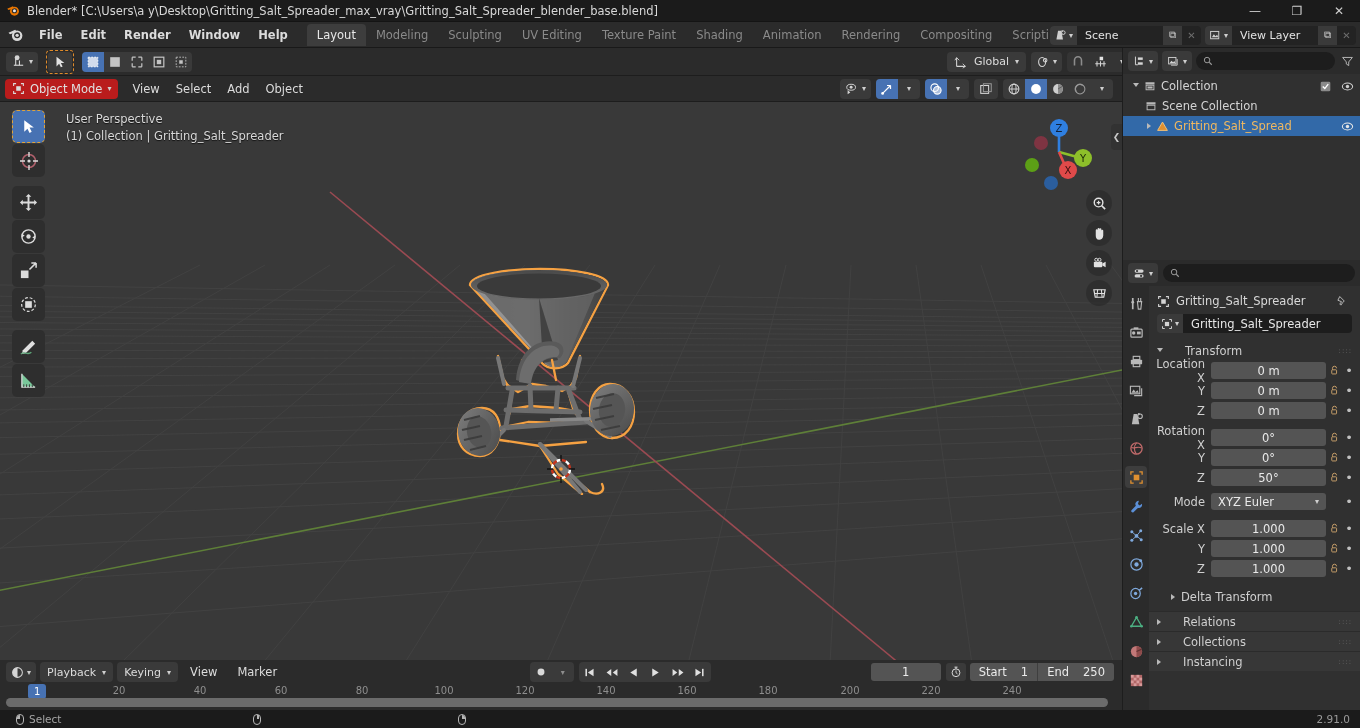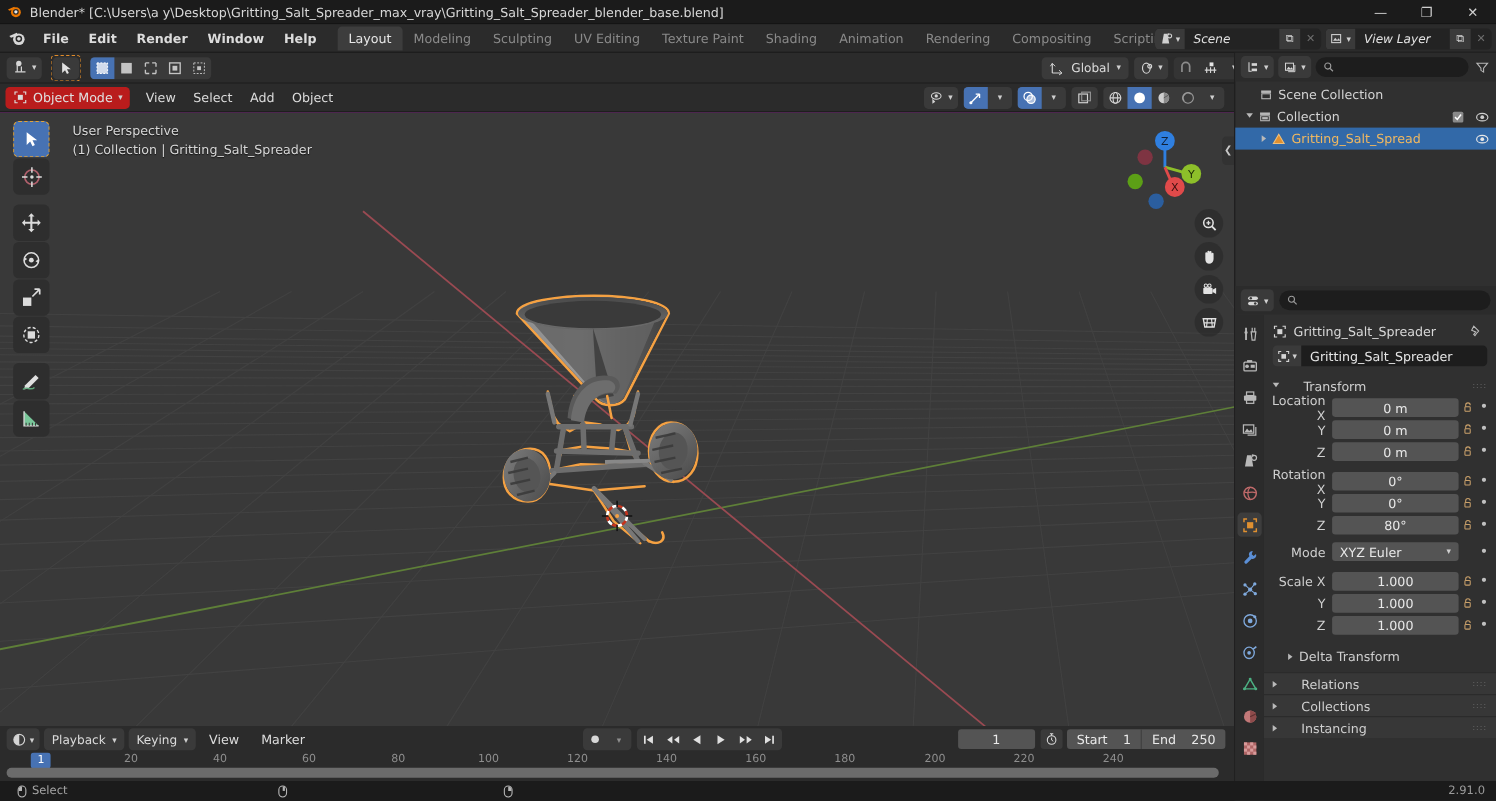--- a/index.html
+++ b/index.html
@@ -23,21 +23,21 @@
   .menu { display:flex; align-items:center;font-weight:bold; }
   .menu-item { padding:3px 9px; font-size:11.5px; color:#dcdcdc; border-radius:3px; white-space:nowrap; }
   .wstabs { display:flex; align-items:flex-end; margin-left:10px; }
   .wstab { padding:4px 10px; font-size:11.5px; color:#8a8a8a; border-radius:4px 4px 0 0;
      white-space:nowrap; }
   .wstab.active { background:#3d3d3d; color:#e8e8e8; }
   .wstab.plus { color:#b0b0b0; padding:4px 7px; }
   .topbar-right { position:absolute; right:4px; top:0; height:26px; display:flex; align-items:center; gap:4px; }
   .idblock { display:flex; align-items:center; height:19px; background:#232323; border-radius:4px; overflow:hidden; }
   .idblock .idico { background:#3a3a3a; display:flex; align-items:center; gap:2px; padding:0 4px; height:19px; }
-  .idblock .idname { padding:0 8px; font-size:11px; color:#e3e3e3; min-width:86px;font-style:italic; }
+  .idblock .idname { padding:0 8px; font-size:11px; color:#e3e3e3; min-width:86px; }
   .idblock .idbtn { width:19px; height:19px; display:flex; align-items:center; justify-content:center;
      background:#3a3a3a; color:#cfcfcf; font-size:10px; }
   .idblock .idbtn.dim { background:transparent; color:#6e6e6e; }
   .chev { font-size:8px; color:#cfcfcf; }
 
   
   .toolhdr { height:28px; background:#2b2b2b; display:flex; align-items:center;
      padding:0 6px; border-bottom:1px solid #1d1d1d; position:relative; }
   .tbtn { height:20px; min-width:22px; background:#3a3a3a; border-radius:4px;
      display:flex; align-items:center; justify-content:center; gap:3px; padding:0 5px; color:#dcdcdc; }
@@ -701,45 +701,45 @@
             <path d="M10 10 L14 14" stroke="#9a9a9a" stroke-width="1.8"></path>
           </svg>
       </div>
       <div style="width:16px; display:flex; justify-content:center;">
         <svg width="13" height="13" viewBox="0 0 16 16">
             <path d="M2 3 H14 L9.5 8.5 V13 L6.5 11 V8.5 Z" fill="none" stroke="#b6b6b6" stroke-width="1.2"></path>
           </svg>
       </div>
     </div>
     <div class="ol-rows">
-      <div class="ol-row" style="padding-left:22px">
-        <svg width="12" height="12" viewBox="0 0 16 16">
-            <rect x="2" y="3" width="12" height="3" fill="#b9b9b9"></rect>
-            <rect x="2.8" y="7" width="10.4" height="6" fill="none" stroke="#b9b9b9" stroke-width="1.3"></rect>
-          </svg>
-        <span class="lbl">Scene Collection</span>
-      </div>
       <div class="ol-row" style="padding-left:10px">
         <span class="tri down"></span>
         <svg style="margin-left:5px" width="12" height="12" viewBox="0 0 16 16">
             <rect x="2" y="3" width="12" height="3" fill="#b9b9b9"></rect>
             <rect x="2.8" y="7" width="10.4" height="6" fill="none" stroke="#b9b9b9" stroke-width="1.3"></rect>
             <rect x="4.6" y="8.6" width="6.8" height="2.8" fill="#b9b9b9"></rect>
           </svg>
         <span class="lbl">Collection</span>
         <span class="right">
           <svg width="11" height="11" viewBox="0 0 16 16">
               <rect x="1" y="1" width="14" height="14" rx="2" fill="#8a8a8a"></rect>
               <path d="M4 8 L7 11 L12 4.5" stroke="#ffffff" stroke-width="2" fill="none"></path>
             </svg>
           <svg width="13" height="13" viewBox="0 0 16 16">
               <ellipse cx="8" cy="8" rx="6.3" ry="4.2" fill="none" stroke="#cfcfcf" stroke-width="1.3"></ellipse>
               <circle cx="8" cy="8" r="2.1" fill="#cfcfcf"></circle>
             </svg>
         </span>
+      </div>
+      <div class="ol-row" style="padding-left:22px">
+        <svg width="12" height="12" viewBox="0 0 16 16">
+            <rect x="2" y="3" width="12" height="3" fill="#b9b9b9"></rect>
+            <rect x="2.8" y="7" width="10.4" height="6" fill="none" stroke="#b9b9b9" stroke-width="1.3"></rect>
+          </svg>
+        <span class="lbl">Scene Collection</span>
       </div>
       <div class="ol-row sel" style="padding-left:24px">
         <span class="tri"></span>
         <svg style="margin-left:5px" width="13" height="13" viewBox="0 0 16 16">
             <path d="M8 2.5 L14 12.8 H2 Z" fill="#e09030" stroke="#f0c07a" stroke-width="1.2"></path>
           </svg>
         <span class="lbl" style="color:#f0b860">Gritting_Salt_Spread</span>
         <span class="right">
           <svg width="13" height="13" viewBox="0 0 16 16">
               <ellipse cx="8" cy="8" rx="6.3" ry="4.2" fill="none" stroke="#e7e7e7" stroke-width="1.3"></ellipse>
@@ -963,21 +963,21 @@
           <span class="lock">
             <svg width="11" height="11" viewBox="0 0 16 16">
                 <path d="M5 7 V4.8 A3 3 0 0 1 11 4.8" fill="none" stroke="#c9a06a" stroke-width="1.4"></path>
                 <rect x="4" y="7" width="7" height="6" rx="1" fill="none" stroke="#c9a06a" stroke-width="1.4"></rect>
               </svg>
           </span>
           <span class="dot">•</span>
         </div>
         <div class="row">
           <span class="rl">Z</span>
-          <span class="rf">80°</span>
+          <span class="rf">50°</span>
           <span class="lock">
             <svg width="11" height="11" viewBox="0 0 16 16">
                 <path d="M5 7 V4.8 A3 3 0 0 1 11 4.8" fill="none" stroke="#c9a06a" stroke-width="1.4"></path>
                 <rect x="4" y="7" width="7" height="6" rx="1" fill="none" stroke="#c9a06a" stroke-width="1.4"></rect>
               </svg>
           </span>
           <span class="dot">•</span>
         </div>
 
         <div class="rowgap" style="height:4px"></div>

